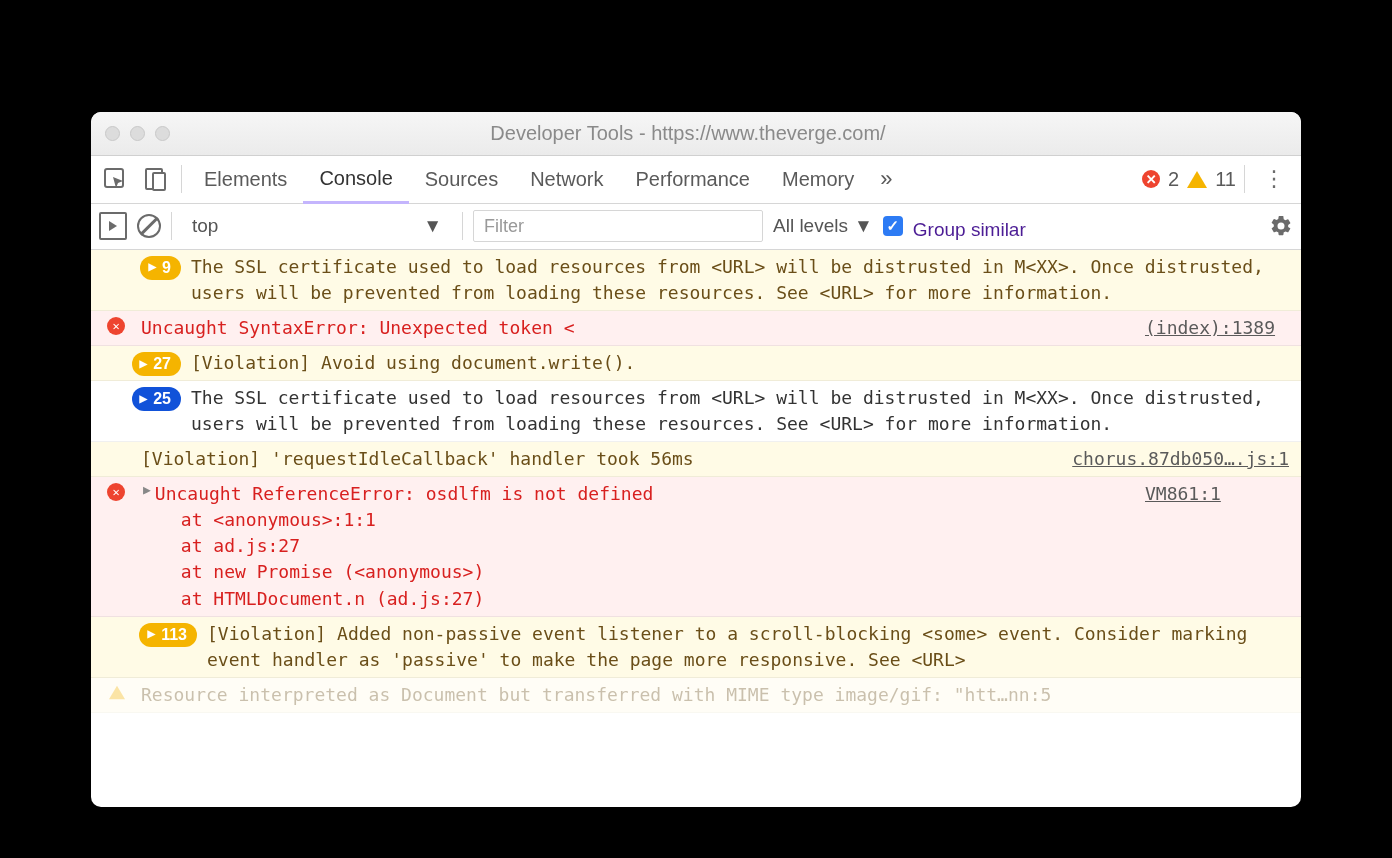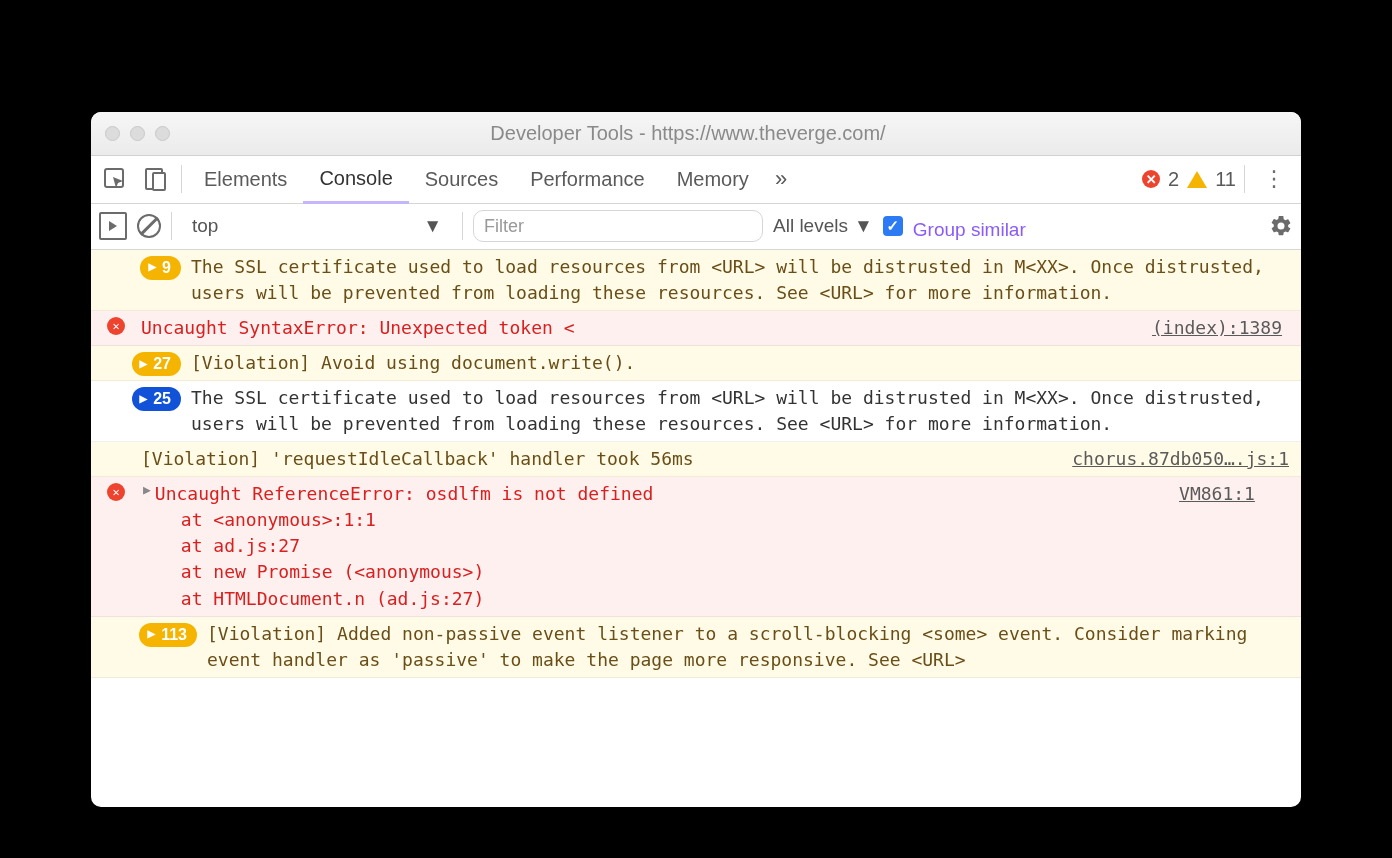--- a/index.html
+++ b/index.html
@@ -136,21 +136,21 @@
     min-width: 270px;
     justify-content: space-between;
     color: #555;
   }
   .filter {
     border: 1px solid #d6d6d6;
     height: 32px; width: 290px;
     padding: 0 10px;
     font-size: 18px; color: #999;
     display: flex; align-items: center;
-    border-radius: 10px;
+    border-radius: 2px;
   }
   .levels { display: flex; align-items: center; gap: 6px; color: #555; text-align: center; }
   .chk {
     width: 20px; height: 20px; border-radius: 4px;
     background: #2d7bf4; display: inline-flex;
     align-items: center; justify-content: center;
     color: #fff; font-size: 15px; font-weight: 900;
   }
   .gear { margin-left: auto; color: #6b6b6b; }
   
@@ -174,21 +174,21 @@
     justify-content: flex-end;
     padding-right: 10px;
     padding-top: 2px;
   }
   .entry .msg {
     flex: 1;
     white-space: pre-wrap;
   }
   .entry .src {
     flex: none;
-    text-align: center;
+    text-align: left;
     min-width: 160px;
     padding-left: 16px;
   }
   .entry .src span { text-decoration: underline; color: #5a5a5a; }
   .badge {
     display: inline-flex; align-items: center;
     border-radius: 14px;
     height: 24px;
     padding: 0 10px 0 8px;
     gap: 6px;
@@ -201,21 +201,21 @@
   .badge-info { background: #1152d9; color: #fff; }
   .bg-warn { background: #fffbe6; color: #6a4e18; }
   .bg-warn .msg { color: #6a4e18; }
   .bg-error { background: #fff0f0; }
   .bg-error .msg, .bg-error .trace { color: #d8201f; }
   .bg-info { background: #fff; color: #333; }
   .errcirc.sm { width: 18px; height: 18px; font-size: 12px; }
   .caret { color: #888; margin-right: 4px; cursor: pointer; font-size: 13px; }
   .trace { padding-left: 26px; }
   .trace .u { }
-  .group-label { color: #8b5cf6; margin-top: 8px; }
+  .group-label { color: #4c1d95; margin-top: 8px; }
   svg { display: block; }
 </style>
 </head>
 <body>
 
 <div class="wrap">
   <div class="window">
 
     <div class="titlebar">
       <div class="traffic">
@@ -236,20 +236,21 @@
       <div class="iconbtn">
         <svg width="24" height="24" viewBox="0 0 24 24" fill="none" stroke="#6b6b6b" stroke-width="2">
           <rect x="3" y="2" width="16" height="20" rx="1"></rect>
           <rect x="10" y="6" width="12" height="17" rx="1" fill="#fff"></rect>
         </svg>
       </div>
       <div class="sep"></div>
       <div class="tab">Elements</div>
       <div class="tab active">Console</div>
       <div class="tab">Sources</div>
+      <div class="tab">Network</div>
       <div class="tab">Performance</div>
       <div class="tab">Memory</div>
       <div class="overflow">»</div>
       <div class="counters">
         <span class="errcirc">✕</span>
         <span>2</span>
         <span class="warntri"></span>
         <span>11</span>
       </div>
       <div class="sep"></div>
@@ -355,16 +356,22 @@
       <div class="entry bg-warn">
         <div class="col-gutter" style="width:108px;">
           <span class="badge badge-warn">
             <span class="tri">▶</span>
             <span>113</span>
           </span>
         </div>
         <div class="msg">[Violation] Added non-passive event listener to a scroll-blocking &lt;some&gt; event. Consider marking event handler as 'passive' to make the page more responsive. See &lt;URL&gt;</div>
       </div>
 
+      <div class="entry bg-warn" style="opacity:.35;">
+        <div class="col-gutter" style="justify-content:flex-start; padding-left:8px;">
+          <span class="warntri" style="transform:scale(.8);"></span>
+        </div>
+        <div class="msg" style="margin-left:-50px;">Resource interpreted as Document but transferred with MIME type image/gif: "htt…nn:5</div>
+      </div>
 
     </div>
   </div>
 </div>
 
 </body></html>

